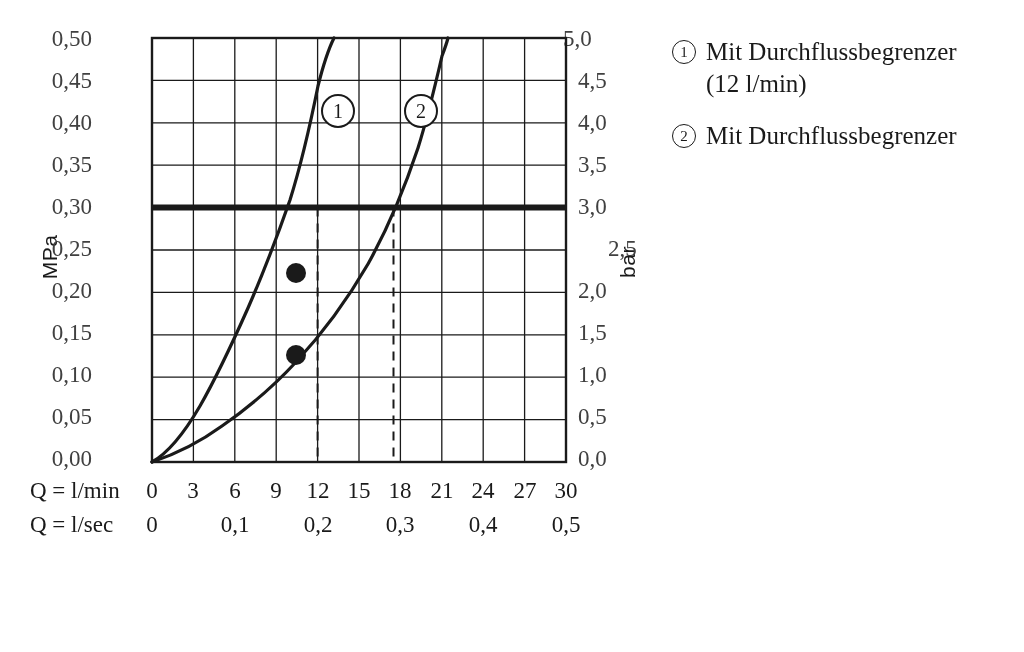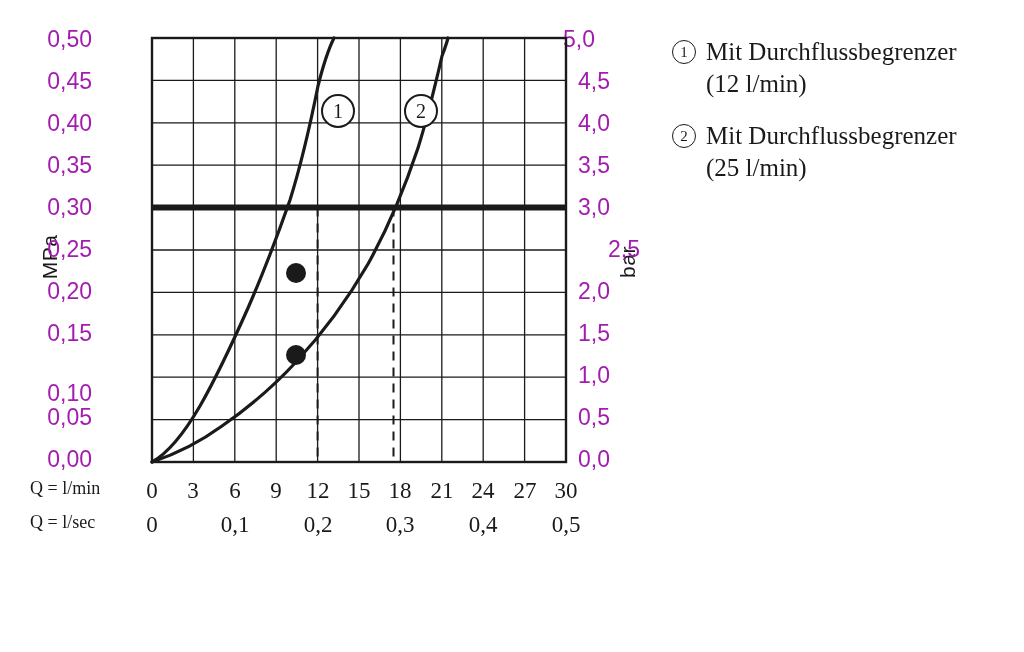--- a/index.html
+++ b/index.html
@@ -47,32 +47,32 @@
     transform: rotate(-90deg);
   }
   #bar-label {
     left: 612px;
     top: 250px;
     transform: rotate(-90deg);
   }
 
   .tick-text {
     position: absolute;
-    font-family: Liberation Sans, sans-serif;
+    font-family: Liberation Serif, serif;
     font-size: 23px;
-    color: #a21caf;
+    color: #404040;
     white-space: nowrap;
   }
   .tick-left { text-align: right; width: 70px; }
   .tick-right { text-align: left; width: 70px; }
 
   .bottom-row-label {
     position: absolute;
     font-family: "Liberation Serif", serif;
-    font-size: 18px;
+    font-size: 23px;
     white-space: nowrap;
   }
   .bottom-tick {
     position: absolute;
     font-family: "Liberation Serif", serif;
     font-size: 23px;
     text-align: center;
     width: 60px;
     white-space: nowrap;
   }
@@ -134,21 +134,21 @@
   <div class="axis-label-vert" id="bar-label">bar</div>
 
   <div class="tick-text tick-left" style="left:22px;  top:26px;">0,50</div>
   <div class="tick-text tick-left" style="left:22px;  top:68px;">0,45</div>
   <div class="tick-text tick-left" style="left:22px;  top:110px;">0,40</div>
   <div class="tick-text tick-left" style="left:22px;  top:152px;">0,35</div>
   <div class="tick-text tick-left" style="left:22px;  top:194px;">0,30</div>
   <div class="tick-text tick-left" style="left:22px;  top:236px;">0,25</div>
   <div class="tick-text tick-left" style="left:22px;  top:278px;">0,20</div>
   <div class="tick-text tick-left" style="left:22px;  top:320px;">0,15</div>
-  <div class="tick-text tick-left" style="left:22px;  top:380px;">0,10</div>
+  <div class="tick-text tick-left" style="left:22px;  top:362px;">0,10</div>
   <div class="tick-text tick-left" style="left:22px;  top:404px;">0,05</div>
   <div class="tick-text tick-left" style="left:22px;  top:446px;">0,00</div>
 
   <div class="tick-text tick-right" style="left:563px; top:26px;">5,0</div>
   <div class="tick-text tick-right" style="left:578px; top:68px;">4,5</div>
   <div class="tick-text tick-right" style="left:578px; top:110px;">4,0</div>
   <div class="tick-text tick-right" style="left:578px; top:152px;">3,5</div>
   <div class="tick-text tick-right" style="left:578px; top:194px;">3,0</div>
   <div class="tick-text tick-right" style="left:608px; top:236px;">2,5</div>
   <div class="tick-text tick-right" style="left:578px; top:278px;">2,0</div>
@@ -239,19 +239,18 @@
     <div class="legend-marker">1</div>
     <div class="legend-text">
       <span>Mit Durchflussbegrenzer</span>
       <span class="sub">(12 l/min)</span>
     </div>
   </div>
   <div class="legend-entry">
     <div class="legend-marker">2</div>
     <div class="legend-text">
       <span>Mit Durchflussbegrenzer</span>
-      <span class="sub">(25 l/min)</span>
     </div>
   </div>
 </div>
 
 <div id="footnote">
 </div>
 
 </body></html>

